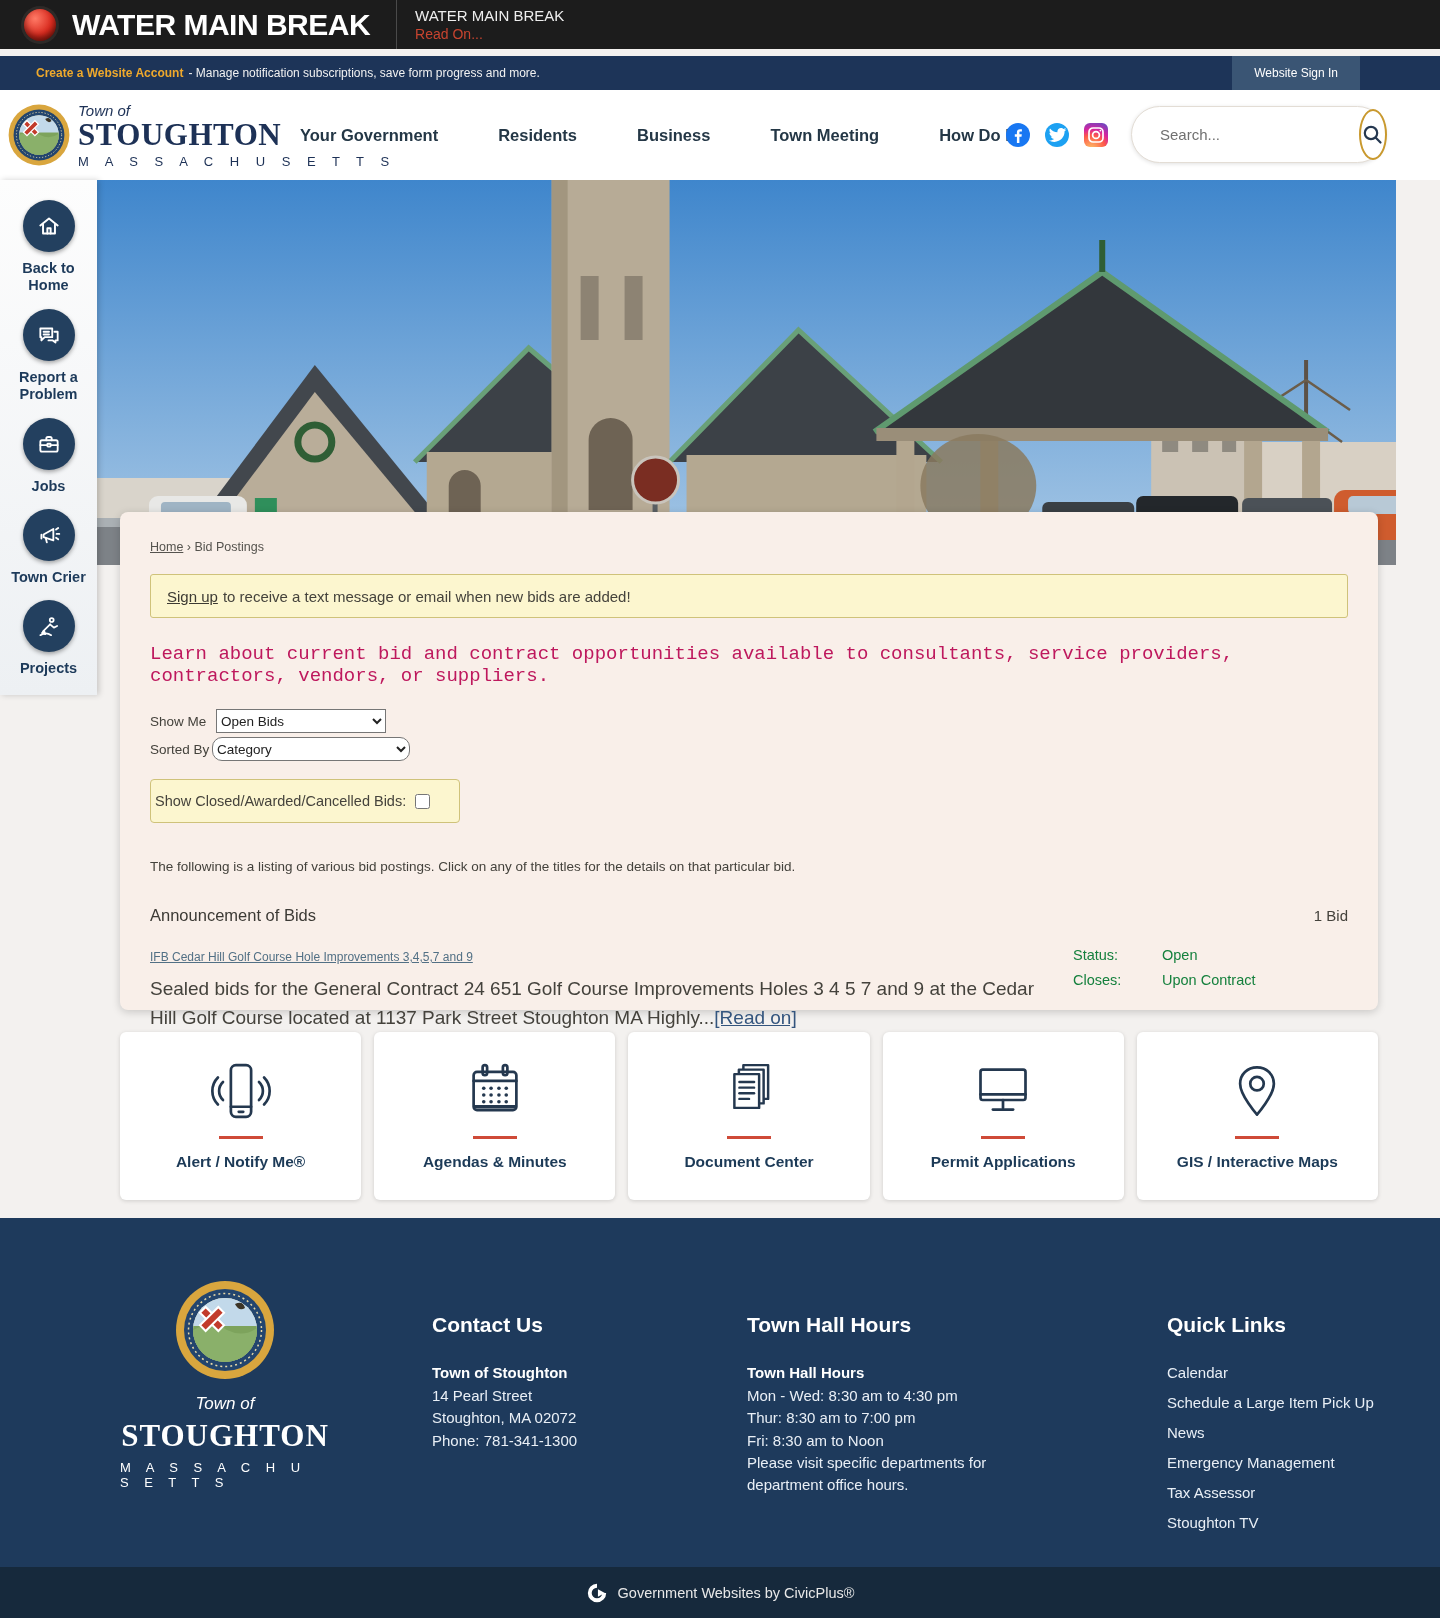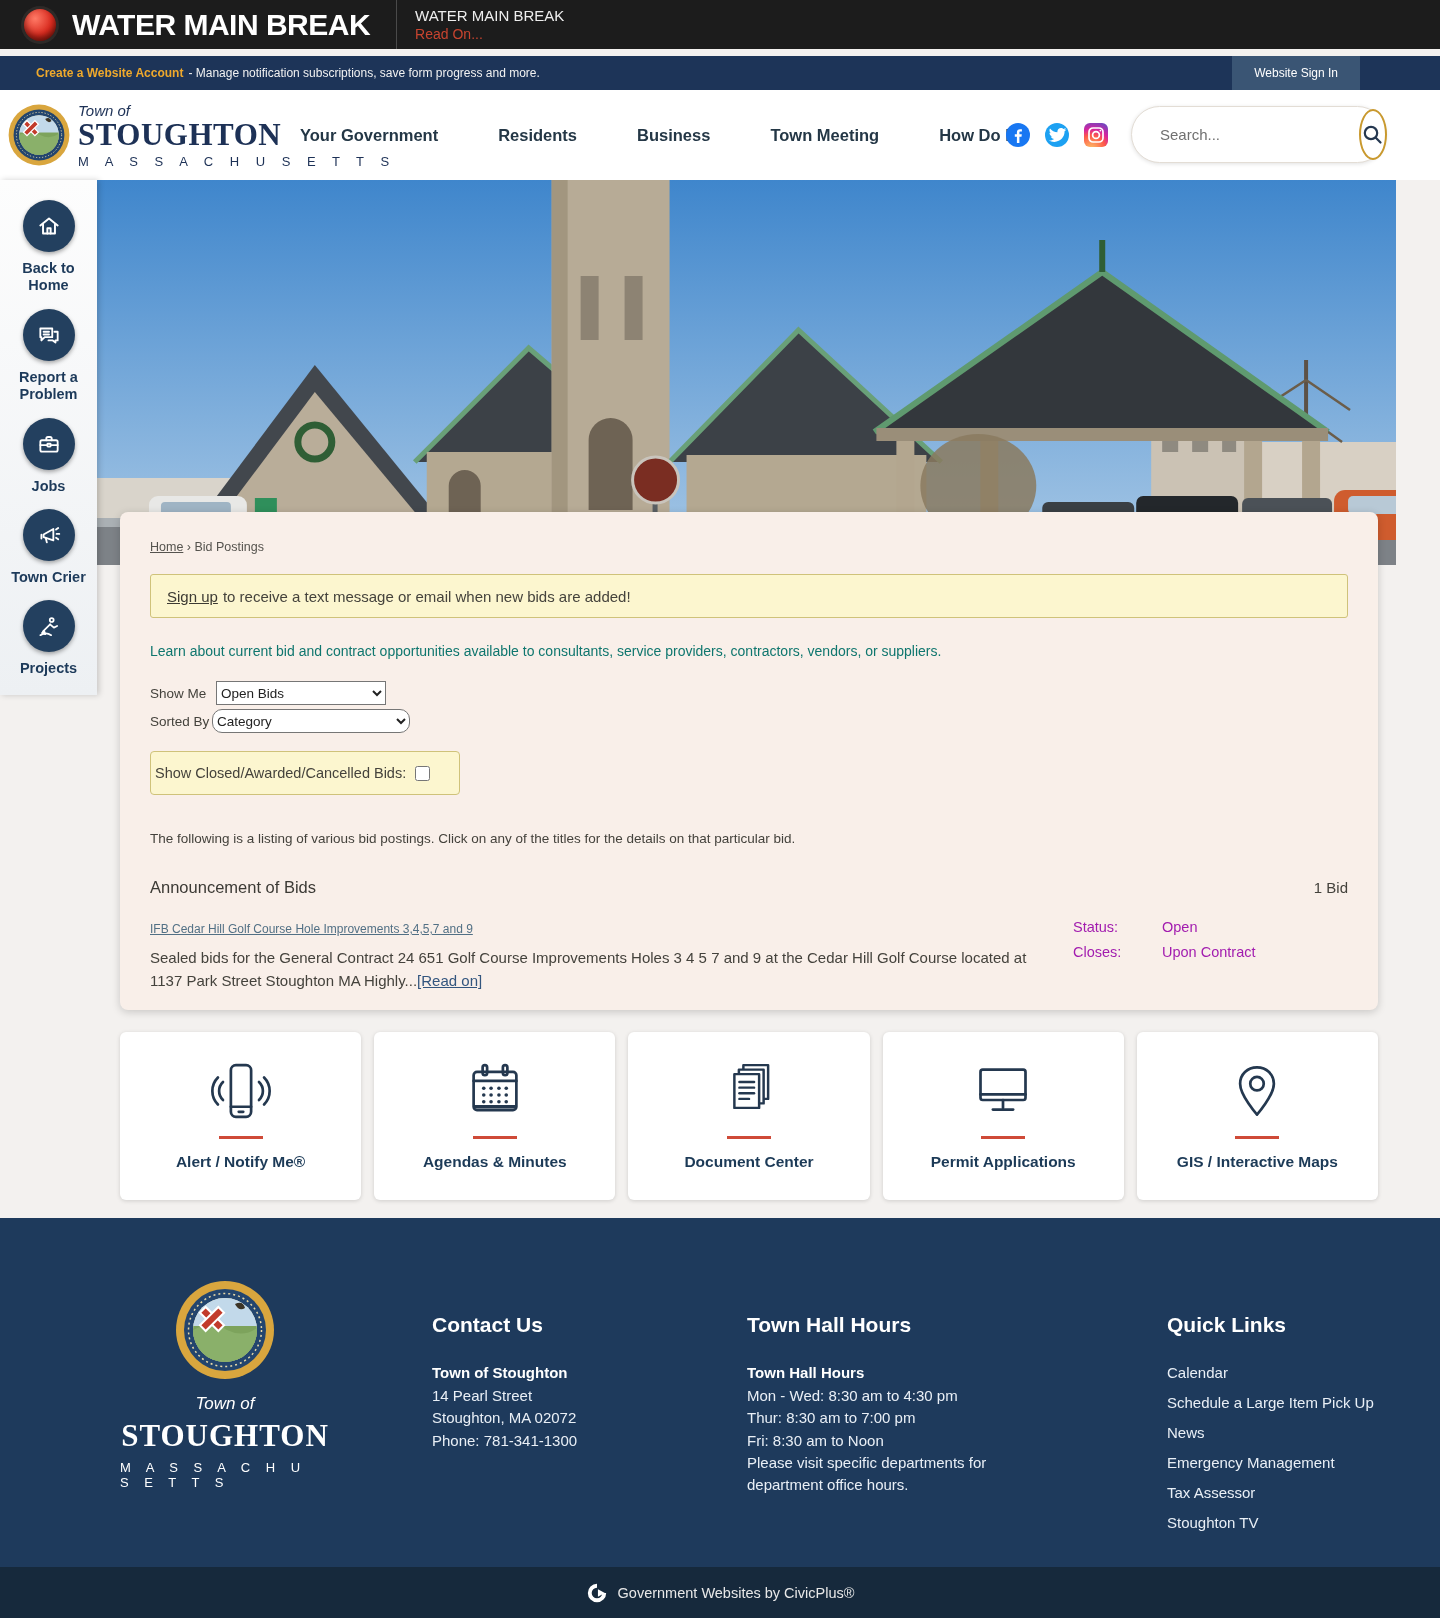--- a/index.html
+++ b/index.html
@@ -48,41 +48,41 @@
   .side-item { display:flex; flex-direction:column; align-items:center; cursor:pointer; width:90px; }
   .side-circle { width:52px; height:52px; border-radius:50%; background:#23405f; box-shadow:0 2px 4px rgba(0,0,0,.35); display:flex; align-items:center; justify-content:center; }
   .side-label { margin-top:8px; font-size:14.5px; font-weight:700; color:#1d3a5a; text-align:center; line-height:1.2; }
 
   
   .panel { position:absolute; left:120px; top:512px; width:1258px; height:498px; background:#f9efe9; border-radius:8px; box-shadow:0 2px 8px rgba(0,0,0,.18); z-index:2; padding:28px 30px 0 30px; }
   .breadcrumb { font-size:12.5px; color:#55534e; }
   .breadcrumb a { color:#55534e; text-decoration:underline; cursor:pointer; }
   .signup-banner { margin-top:20px; height:44px; background:#fcf6cf; border:1px solid #cfc27a; border-radius:3px; display:flex; align-items:center; padding-left:16px; font-size:15px; color:#45433c; }
   .signup-banner a { color:#3c3a33; text-decoration:underline; font-weight:400; margin-right:5px; cursor:pointer; }
-  .intro { margin-top:25px; font-size:14px; color:#0f766e; }
+  .intro { margin-top:25px; font-size:19px; color:#be185d;font-family:Liberation Mono, monospace; }
   .filters { margin-top:22px; font-size:13.5px; color:#44423c; }
   .filter-row { display:flex; align-items:center; margin-bottom:4px; }
   .filter-row label { width:62px; }
   .filters select { height:24px; font-size:13.5px; font-family:inherit; background:#fff; border:1px solid #767676; color:#222; }
   .sel-showme { width:170px; margin-left:4px; }
   .sel-sorted { width:198px;border-radius:10px; }
   .closed-box { margin-top:18px; width:310px; height:44px; background:#fcf6cf; border:1px solid #cfc27a; border-radius:4px; display:flex; align-items:center; padding-left:4px; font-size:14.5px; color:#45433c; gap:9px; }
   .closed-box input { width:15px; height:15px; cursor:pointer; }
   .listing-note { margin-top:36px; font-size:13.5px; color:#44423c; }
   .bids-header { margin-top:32px; display:flex; justify-content:space-between; align-items:baseline; }
   .bids-title { font-size:16.5px; color:#3c3a35; }
   .bids-count { font-size:15px; color:#44423c; }
   .bid-item { margin-top:22px; display:flex; }
   .bid-left { width:905px; }
   .bid-title-link { font-size:12px; color:#527085; text-decoration:underline; cursor:pointer; }
   .bid-no { margin-top:12px; font-size:12px; color:#3c3a35; }
   .bid-no b { font-weight:700; }
-  .bid-desc { margin-top:9px; font-size:15px; color:#44423c; line-height:1.55; }
+  .bid-desc { margin-top:9px; font-size:19px; color:#44423c; line-height:1.55; }
   .bid-desc a { color:#33557e; text-decoration:underline; cursor:pointer; }
-  .bid-right { margin-left:18px; font-size:14.5px; color:#a21caf; }
+  .bid-right { margin-left:18px; font-size:14.5px; color:#15803d; }
   .status-row { display:flex; margin-bottom:9px; }
   .status-row .lbl { width:69px; }
   .status-row .val { margin-left:20px; }
 
   
   .cards { position:absolute; left:120px; top:1032px; width:1258px; display:flex; gap:13px; }
   .card { flex:1; height:168px; background:#fff; border-radius:6px; box-shadow:0 1px 4px rgba(0,0,0,.15); display:flex; flex-direction:column; align-items:center; justify-content:flex-start; padding-top:26px; cursor:pointer; }
   .card-underline { width:44px; height:3px; background:#cf4a38; margin-top:12px; }
   .card-label { margin-top:14px; font-size:15.5px; font-weight:700; color:#1c3a57; text-align:center; }
 

